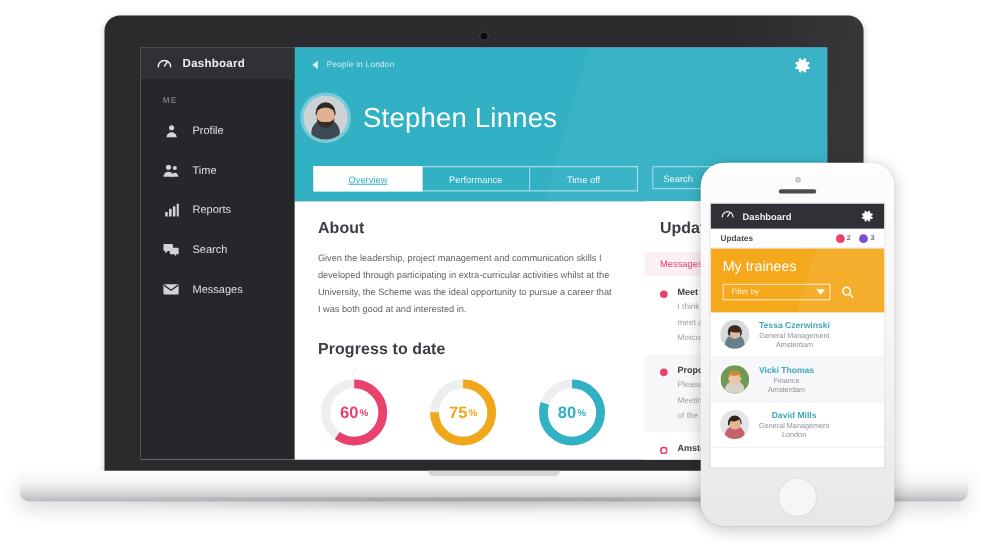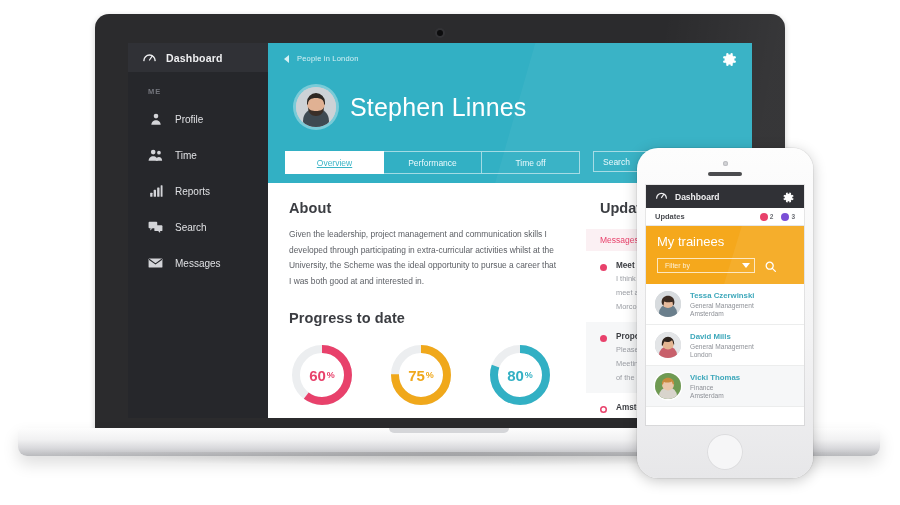--- a/index.html
+++ b/index.html
@@ -69,21 +69,21 @@
   .crumb{
     position:absolute;left:16px;top:11px;display:flex;align-items:center;gap:8px;
     color:#d6f0f4;font-size:7.5px;letter-spacing:.2px;
   }
   .crumb-arrow{
     width:0;height:0;border-top:4px solid transparent;border-bottom:4px solid transparent;
     border-right:5px solid #d6f0f4;
   }
   .gear{position:absolute;right:14px;top:8px;width:17px;height:17px;cursor:pointer;}
   .gear svg{display:block;}
-  .profile-row{position:absolute;left:28px;top:44px;display:flex;align-items:center;gap:14px;}
+  .profile-row{position:absolute;left:8px;top:44px;display:flex;align-items:center;gap:14px;}
   .avatar-big{
     width:40px;height:40px;border-radius:50%;flex:none;overflow:hidden;position:relative;
     background:#c9cdd2;box-shadow:0 0 0 3px rgba(255,255,255,.35);
   }
   .pname{color:#ffffff;font-size:25px;font-weight:normal;letter-spacing:.2px;}
   .tabs{position:absolute;left:17px;top:108px;display:flex;}
   .tab{
     width:97px;height:21px;display:flex;align-items:center;justify-content:center;
     border:1px solid rgba(255,255,255,.55);border-left:none;
     color:#eafafd;font-size:8.5px;cursor:pointer;
@@ -206,21 +206,21 @@
   .ph-filter{
     width:98px;height:15px;border:1px solid rgba(255,255,255,.72);display:flex;
     align-items:center;justify-content:space-between;padding:0 4px 0 7px;box-sizing:border-box;
     cursor:pointer;
   }
   .ph-filter span{color:#fdf0d6;font-size:7px;}
   .ph-caret{width:0;height:0;border-left:4px solid transparent;border-right:4px solid transparent;border-top:5px solid #ffffff;}
   .ph-search{width:13px;height:13px;cursor:pointer;}
   .trainee{
     display:flex;align-items:center;gap:9px;padding:7px 9px;border-bottom:1px solid #eceded;
-    background:#fff;cursor:pointer;
+    background:#fff;cursor:pointer;text-align:center;
   }
   .trainee.alt{background:#f6f7f8;}
   .t-av{
     width:26px;height:26px;border-radius:50%;flex:none;overflow:hidden;position:relative;
     background:#cfd3d7;box-shadow:0 0 0 1.5px #fff;
   }
   .t-name{font-size:7.8px;font-weight:bold;color:#3ea8bb;}
   .t-role{font-size:6.6px;color:#8e9197;margin-top:2px;}
   .t-city{font-size:6.6px;color:#8e9197;margin-top:1px;}
 
@@ -515,50 +515,50 @@
             <path d="M6.6 11c0-4 2.8-6.3 6.4-6.3S19.4 7 19.4 11c0 1.6-.6 3.4-1.2 3.4-.4 0-.2-2-.8-3.6-1.6.6-5.4.9-8.2-.4-.5 1.6-.3 4-.9 4S6.6 12.6 6.6 11z" fill="#3b2b22"></path>
           </svg>
         </span>
         <div>
           <div class="t-name">Tessa Czerwinski</div>
           <div class="t-role">General Management</div>
           <div class="t-city">Amsterdam</div>
         </div>
       </div>
 
+      <div class="trainee alt">
+        <span class="t-av">
+          <svg class="face" viewBox="0 0 26 26">
+            <rect width="26" height="26" fill="#6f9a52"></rect>
+            <circle cx="13" cy="23" r="9" fill="#d8d4cc"></circle>
+            <circle cx="13" cy="11.5" r="6" fill="#eac6a8"></circle>
+            <path d="M7 10.5c0-3.6 2.6-5.8 6-5.8s6 2.2 6 5.8c0 .9-.5 1.4-.9 1-.6-.7-1-2-1.2-3-2 1.4-6.2 1.4-8 .2-.3 1-.6 2.3-1 2.9-.4.5-.9 0-.9-1.1z" fill="#c98a3c"></path>
+          </svg>
+        </span>
+        <div>
+          <div class="t-name">Vicki Thomas</div>
+          <div class="t-role">Finance</div>
+          <div class="t-city">Amsterdam</div>
+        </div>
+      </div>
+
       <div class="trainee">
         <span class="t-av">
           <svg class="face" viewBox="0 0 26 26">
             <rect width="26" height="26" fill="#e3e5e7"></rect>
             <circle cx="13" cy="23" r="9" fill="#c8606b"></circle>
             <circle cx="13" cy="11.5" r="6" fill="#e3b592"></circle>
             <path d="M6.8 12c0-4.4 2.8-7.3 6.2-7.3S19.2 7.6 19.2 12c0 1.2-.7.6-1-.8-.4-1.9-1.1-3-1.1-3-2.2 2-5.3 2.3-7.8 1.4-.6 1.2-1.1 2.6-1.4 3.4-.3.9-1.1 1.3-1.1 0z" fill="#2e241e"></path>
           </svg>
         </span>
         <div>
           <div class="t-name">David Mills</div>
           <div class="t-role">General Management</div>
           <div class="t-city">London</div>
         </div>
       </div>
 
-      <div class="trainee alt">
-        <span class="t-av">
-          <svg class="face" viewBox="0 0 26 26">
-            <rect width="26" height="26" fill="#6f9a52"></rect>
-            <circle cx="13" cy="23" r="9" fill="#d8d4cc"></circle>
-            <circle cx="13" cy="11.5" r="6" fill="#eac6a8"></circle>
-            <path d="M7 10.5c0-3.6 2.6-5.8 6-5.8s6 2.2 6 5.8c0 .9-.5 1.4-.9 1-.6-.7-1-2-1.2-3-2 1.4-6.2 1.4-8 .2-.3 1-.6 2.3-1 2.9-.4.5-.9 0-.9-1.1z" fill="#c98a3c"></path>
-          </svg>
-        </span>
-        <div>
-          <div class="t-name">Vicki Thomas</div>
-          <div class="t-role">Finance</div>
-          <div class="t-city">Amsterdam</div>
-        </div>
-      </div>
-
     </div>
 
     <div class="ph-home"></div>
   </div>
 
 </div>
 
 </body></html>

